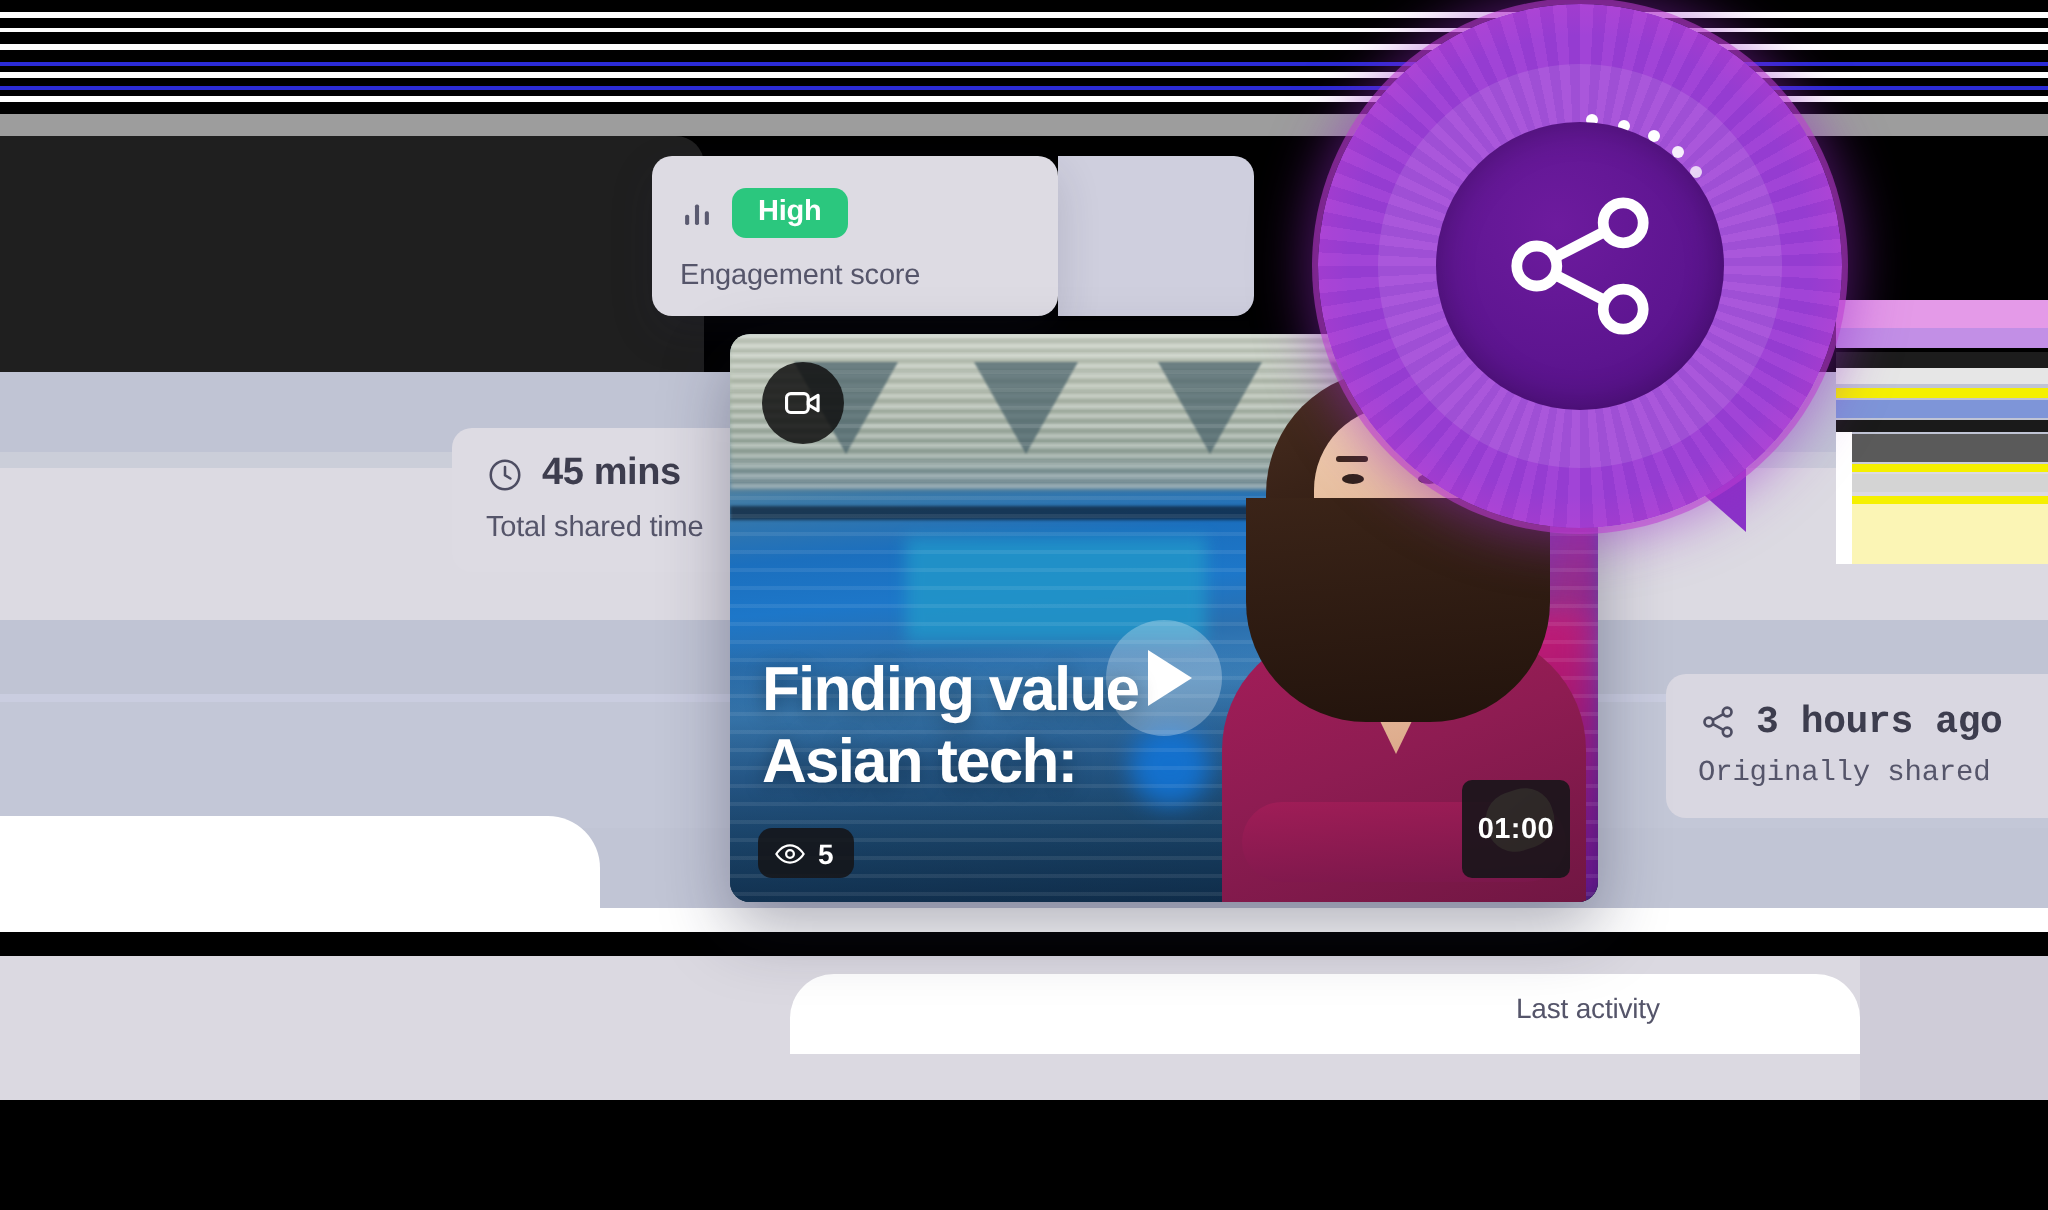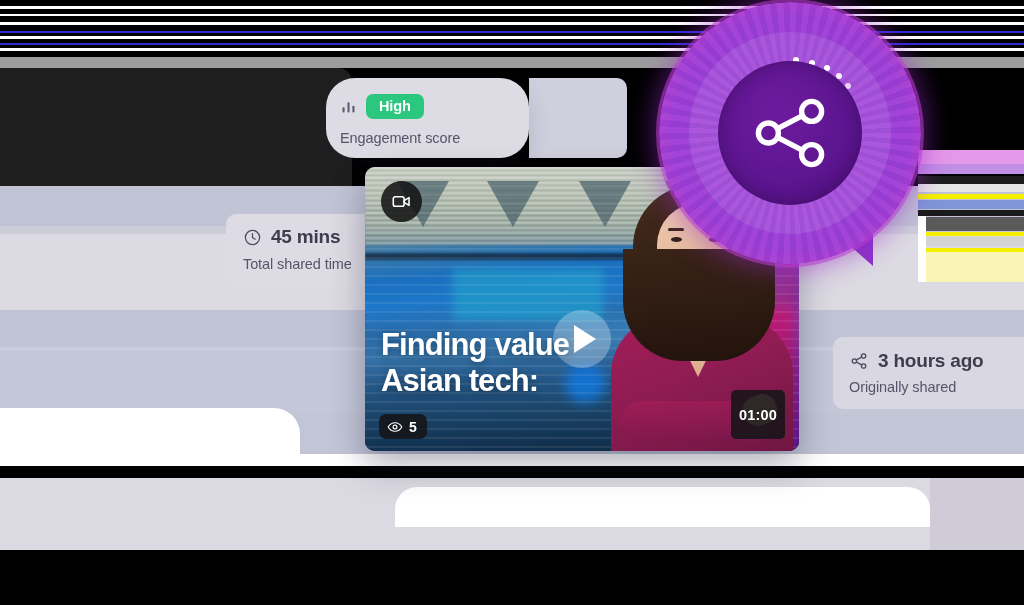--- a/index.html
+++ b/index.html
@@ -70,35 +70,35 @@
   .card .row{display:flex;align-items:center;gap:9px;}
   .card .big{
     font-size:19px;font-weight:700;color:#3d3d4e;letter-spacing:-.2px;
   }
   .card .sub{
     font-size:14.5px;color:#55556a;letter-spacing:-.1px;
   }
   .ic{display:inline-flex;align-items:center;justify-content:center;}
 
   
-  #engagement-card{left:326px;top:78px;width:203px;height:80px;padding:16px 0 16px 14px;box-sizing:border-box;border-radius:29px;}
+  #engagement-card{left:326px;top:78px;width:203px;height:80px;padding:16px 0 16px 14px;box-sizing:border-box;}
   #engagement-card .pill{
     display:inline-flex;align-items:center;justify-content:center;
     background:#2bc77e;color:#fff;font-size:14.5px;font-weight:700;
     border-radius:7px;padding:4px 13px 5px;letter-spacing:-.1px;
   }
   #engagement-card .sub{margin-top:11px;}
   .eng-ghost{position:absolute;left:529px;top:78px;width:98px;height:80px;background:#cfcfde;border-radius:0 10px 10px 0;}
 
   
   #session-card{left:226px;top:214px;width:210px;height:72px;padding:12px 0 0 17px;box-sizing:border-box;background:#dddbe3;border-radius:10px 0 0 10px;box-shadow:none;}
   #session-card .sub{margin-top:8px;}
 
   
-  #shared-card{left:833px;top:337px;width:191px;height:72px;padding:13px 0 0 16px;box-sizing:border-box;background:#d9d7e1;border-radius:10px 0 0 10px;box-shadow:none;}
+  #shared-card{left:833px;top:337px;width:191px;height:72px;padding:13px 0 0 16px;box-sizing:border-box;background:#d9d7e1;border-radius:10px 0 0 10px;box-shadow:none;font-family:Liberation Mono, monospace;}
   #shared-card .sub{margin-top:7px;}
 
   
   #activity-card{left:750px;top:483px;width:180px;height:60px;padding:6px 0 0 8px;box-sizing:border-box;background:transparent;box-shadow:none;}
   #activity-card .big{font-size:18px;}
   #activity-card .sub{margin-top:7px;font-size:14px;}
 
   
   #video-card{
     position:absolute;left:365px;top:167px;width:434px;height:284px;
@@ -293,20 +293,21 @@
           <circle cx="17.5" cy="18" r="2.6"></circle>
           <path d="M9 10.7l6.2-3.4M9 13.3l6.2 3.4" stroke-linecap="round"></path>
         </svg>
       </span>
       <span class="big">3 hours ago</span>
     </div>
     <div class="sub">Originally shared</div>
   </div>
 
   <div class="card" id="activity-card">
+    <div class="sub">Last activity</div>
   </div>
 
   <div id="video-card">
     <div class="vid-bg"></div>
     <div class="ceil"></div>
     <div class="vee v1"></div>
     <div class="vee v2"></div>
     <div class="vee v3"></div>
     <div class="vee v4"></div>
     <div class="darkbar"></div>

